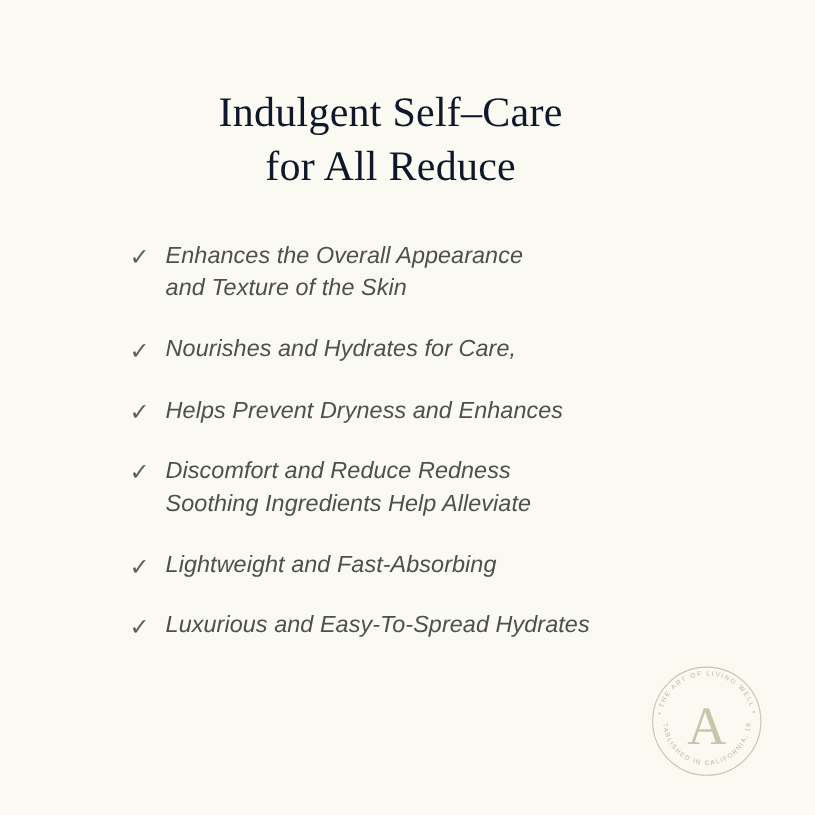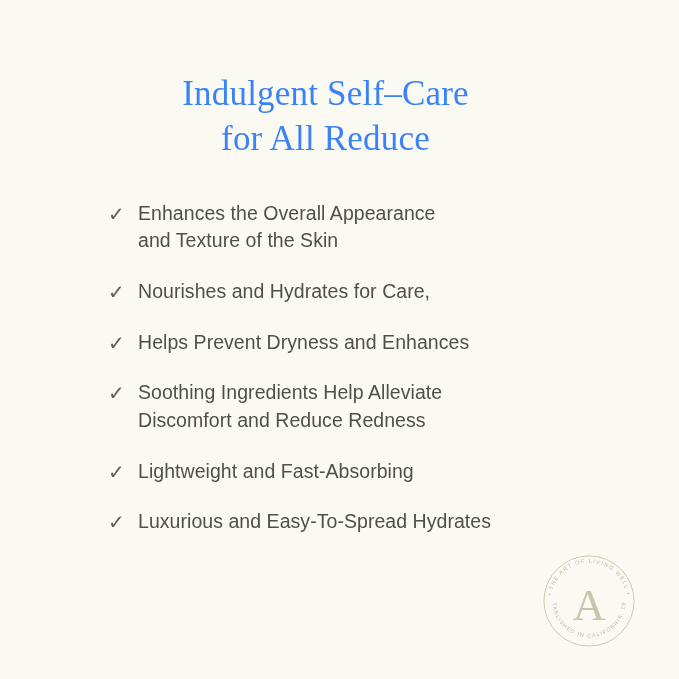--- a/index.html
+++ b/index.html
@@ -18,21 +18,21 @@
 
   .card {
     position: absolute;
     inset: 0;
     background: #fbfaf2;
   }
 
   .headline {
     text-align: center;
     font-family: "Liberation Serif", serif;
-    color: #3b82f6;
+    color: #0f172a;
     font-size: 35px;
     line-height: 1.28;
     font-weight: 400;
     letter-spacing: 0.2px;
     padding: 72px 88px 0 60px;
     margin: 0;
   }
   .headline .line {
     display: block;
   }
@@ -62,20 +62,21 @@
   }
   .benefit-text {
     font-size: 19.5px;
     line-height: 1.42;
     color: #4e5149;
     letter-spacing: 0.05px;
     max-width: 420px;
   }
   .benefit-text .line {
     display: block;
+    font-style: italic;
   }
 
   .seal {
     position: absolute;
     right: 38px;
     bottom: 26px;
     width: 104px;
     height: 104px;
   }
   .seal svg {
@@ -114,22 +115,22 @@
     <li class="benefit">
       <span class="check">✓</span>
       <span class="benefit-text">
         <span class="line">Helps Prevent Dryness and Enhances</span>
       </span>
     </li>
 
     <li class="benefit">
       <span class="check">✓</span>
       <span class="benefit-text">
+        <span class="line">Discomfort and Reduce Redness</span>
         <span class="line">Soothing Ingredients Help Alleviate</span>
-        <span class="line">Discomfort and Reduce Redness</span>
       </span>
     </li>
 
     <li class="benefit">
       <span class="check">✓</span>
       <span class="benefit-text">
         <span class="line">Lightweight and Fast-Absorbing</span>
       </span>
     </li>
 

